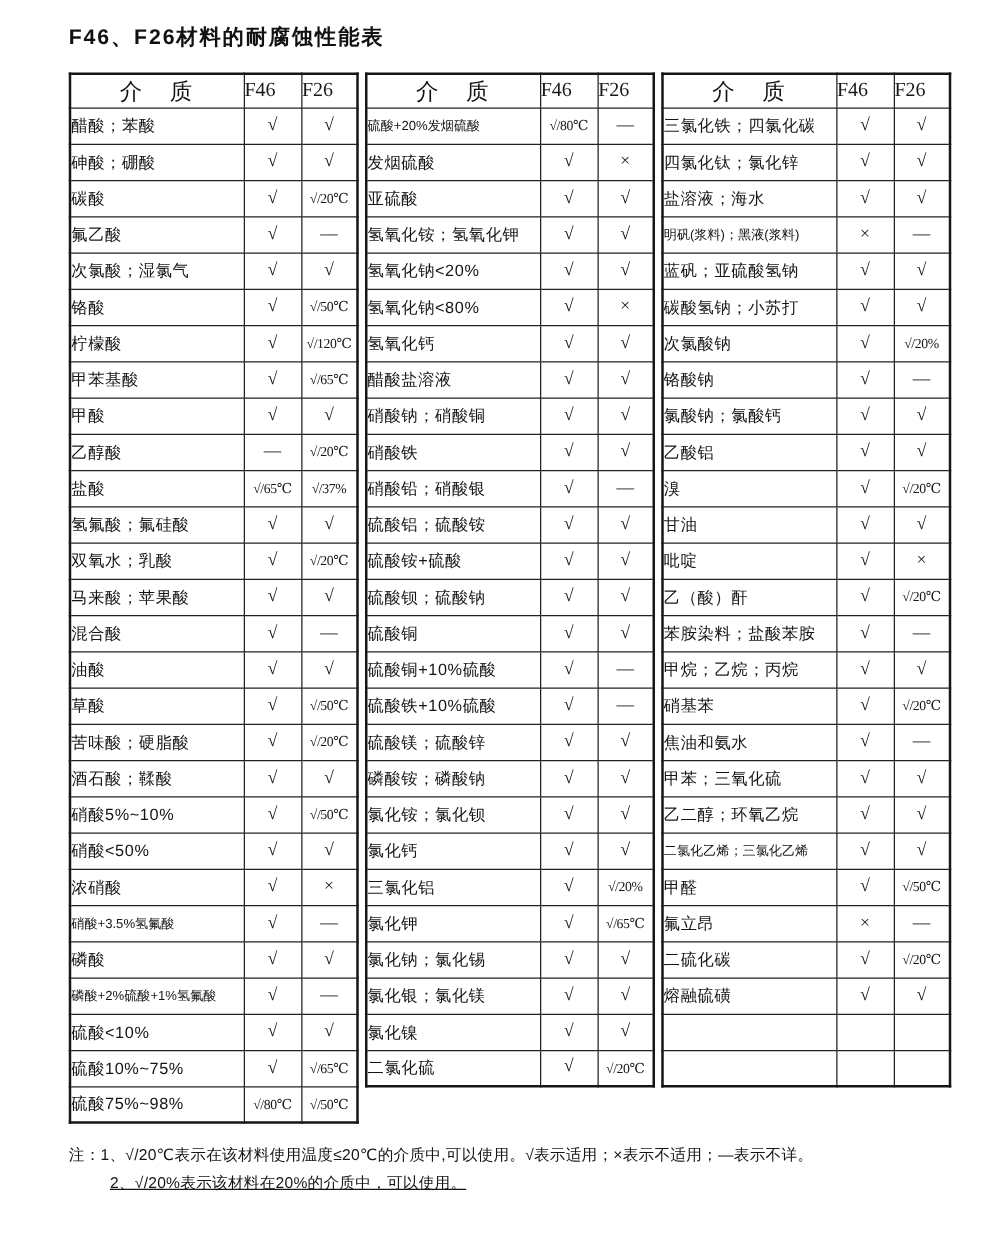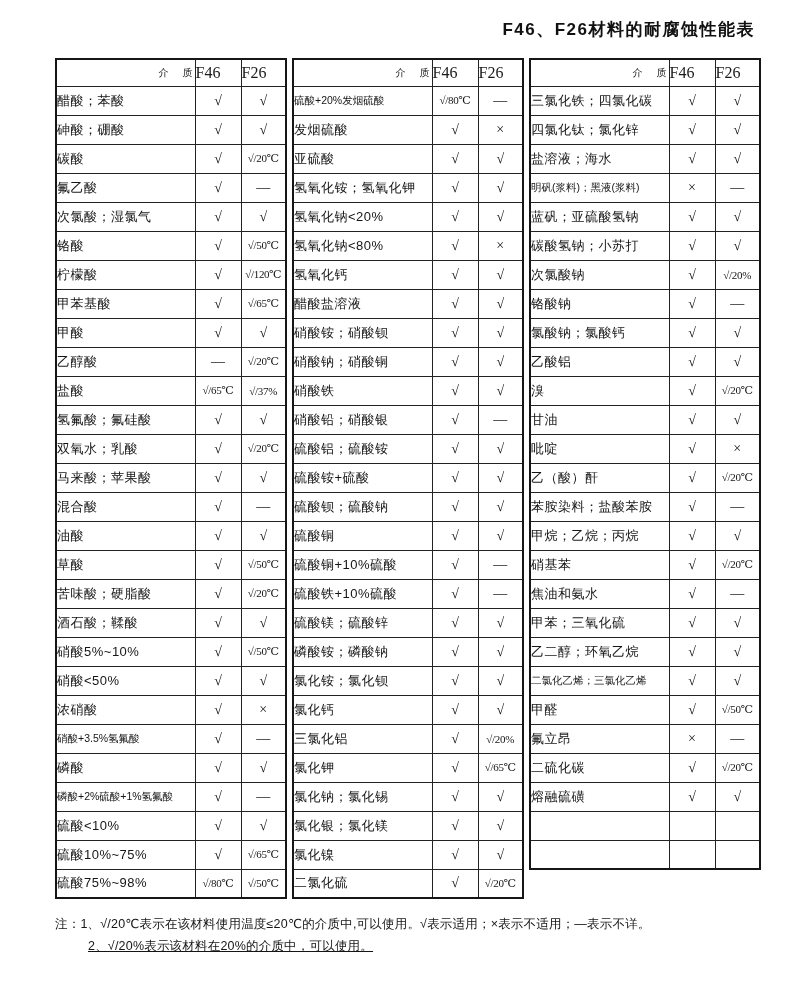--- a/index.html
+++ b/index.html
@@ -12,21 +12,20 @@
     position: relative;
   }
   .page { padding: 18px 45px 0 55px; }
 
   .page-title {
     font-size: 17px;
     font-weight: bold;
     letter-spacing: 1.5px;
     margin: 0 0 17px 0;
     color: #111;
-    text-align: right;
   }
 
   .tables-wrap {
     display: flex;
     gap: 5px;
     align-items: flex-start;
   }
 
   table.corr {
     border-collapse: collapse;
@@ -35,23 +34,23 @@
     border: 2.5px solid #161616;
   }
   table.corr th, table.corr td {
     border: 1.6px solid #222;
     padding: 0;
     overflow: hidden;
     white-space: nowrap;
   }
   table.corr th { height: 27px; font-weight: normal; }
   th.medium-h {
-    font-size: 10px;
+    font-size: 18px;
     letter-spacing: 2px;
-    text-align: right;
+    text-align: center;
     color: #111;
   }
   th.f-h {
     font-family: "Liberation Serif", "DejaVu Serif", serif;
     font-size: 16px;
     text-align: left;
   }
   table.corr td { height: 29px; }
   td.medium {
     font-size: 13px;
@@ -296,25 +295,20 @@
             <td class="medium">氢氧化钙</td>
             <td class="val">√</td>
             <td class="val">√</td>
           </tr>
           <tr>
             <td class="medium">醋酸盐溶液</td>
             <td class="val">√</td>
             <td class="val">√</td>
           </tr>
           <tr>
-            <td class="medium">硝酸铵；硝酸钡</td>
-            <td class="val">√</td>
-            <td class="val">√</td>
-          </tr>
-          <tr>
             <td class="medium">硝酸钠；硝酸铜</td>
             <td class="val">√</td>
             <td class="val">√</td>
           </tr>
           <tr>
             <td class="medium">硝酸铁</td>
             <td class="val">√</td>
             <td class="val">√</td>
           </tr>
           <tr>

